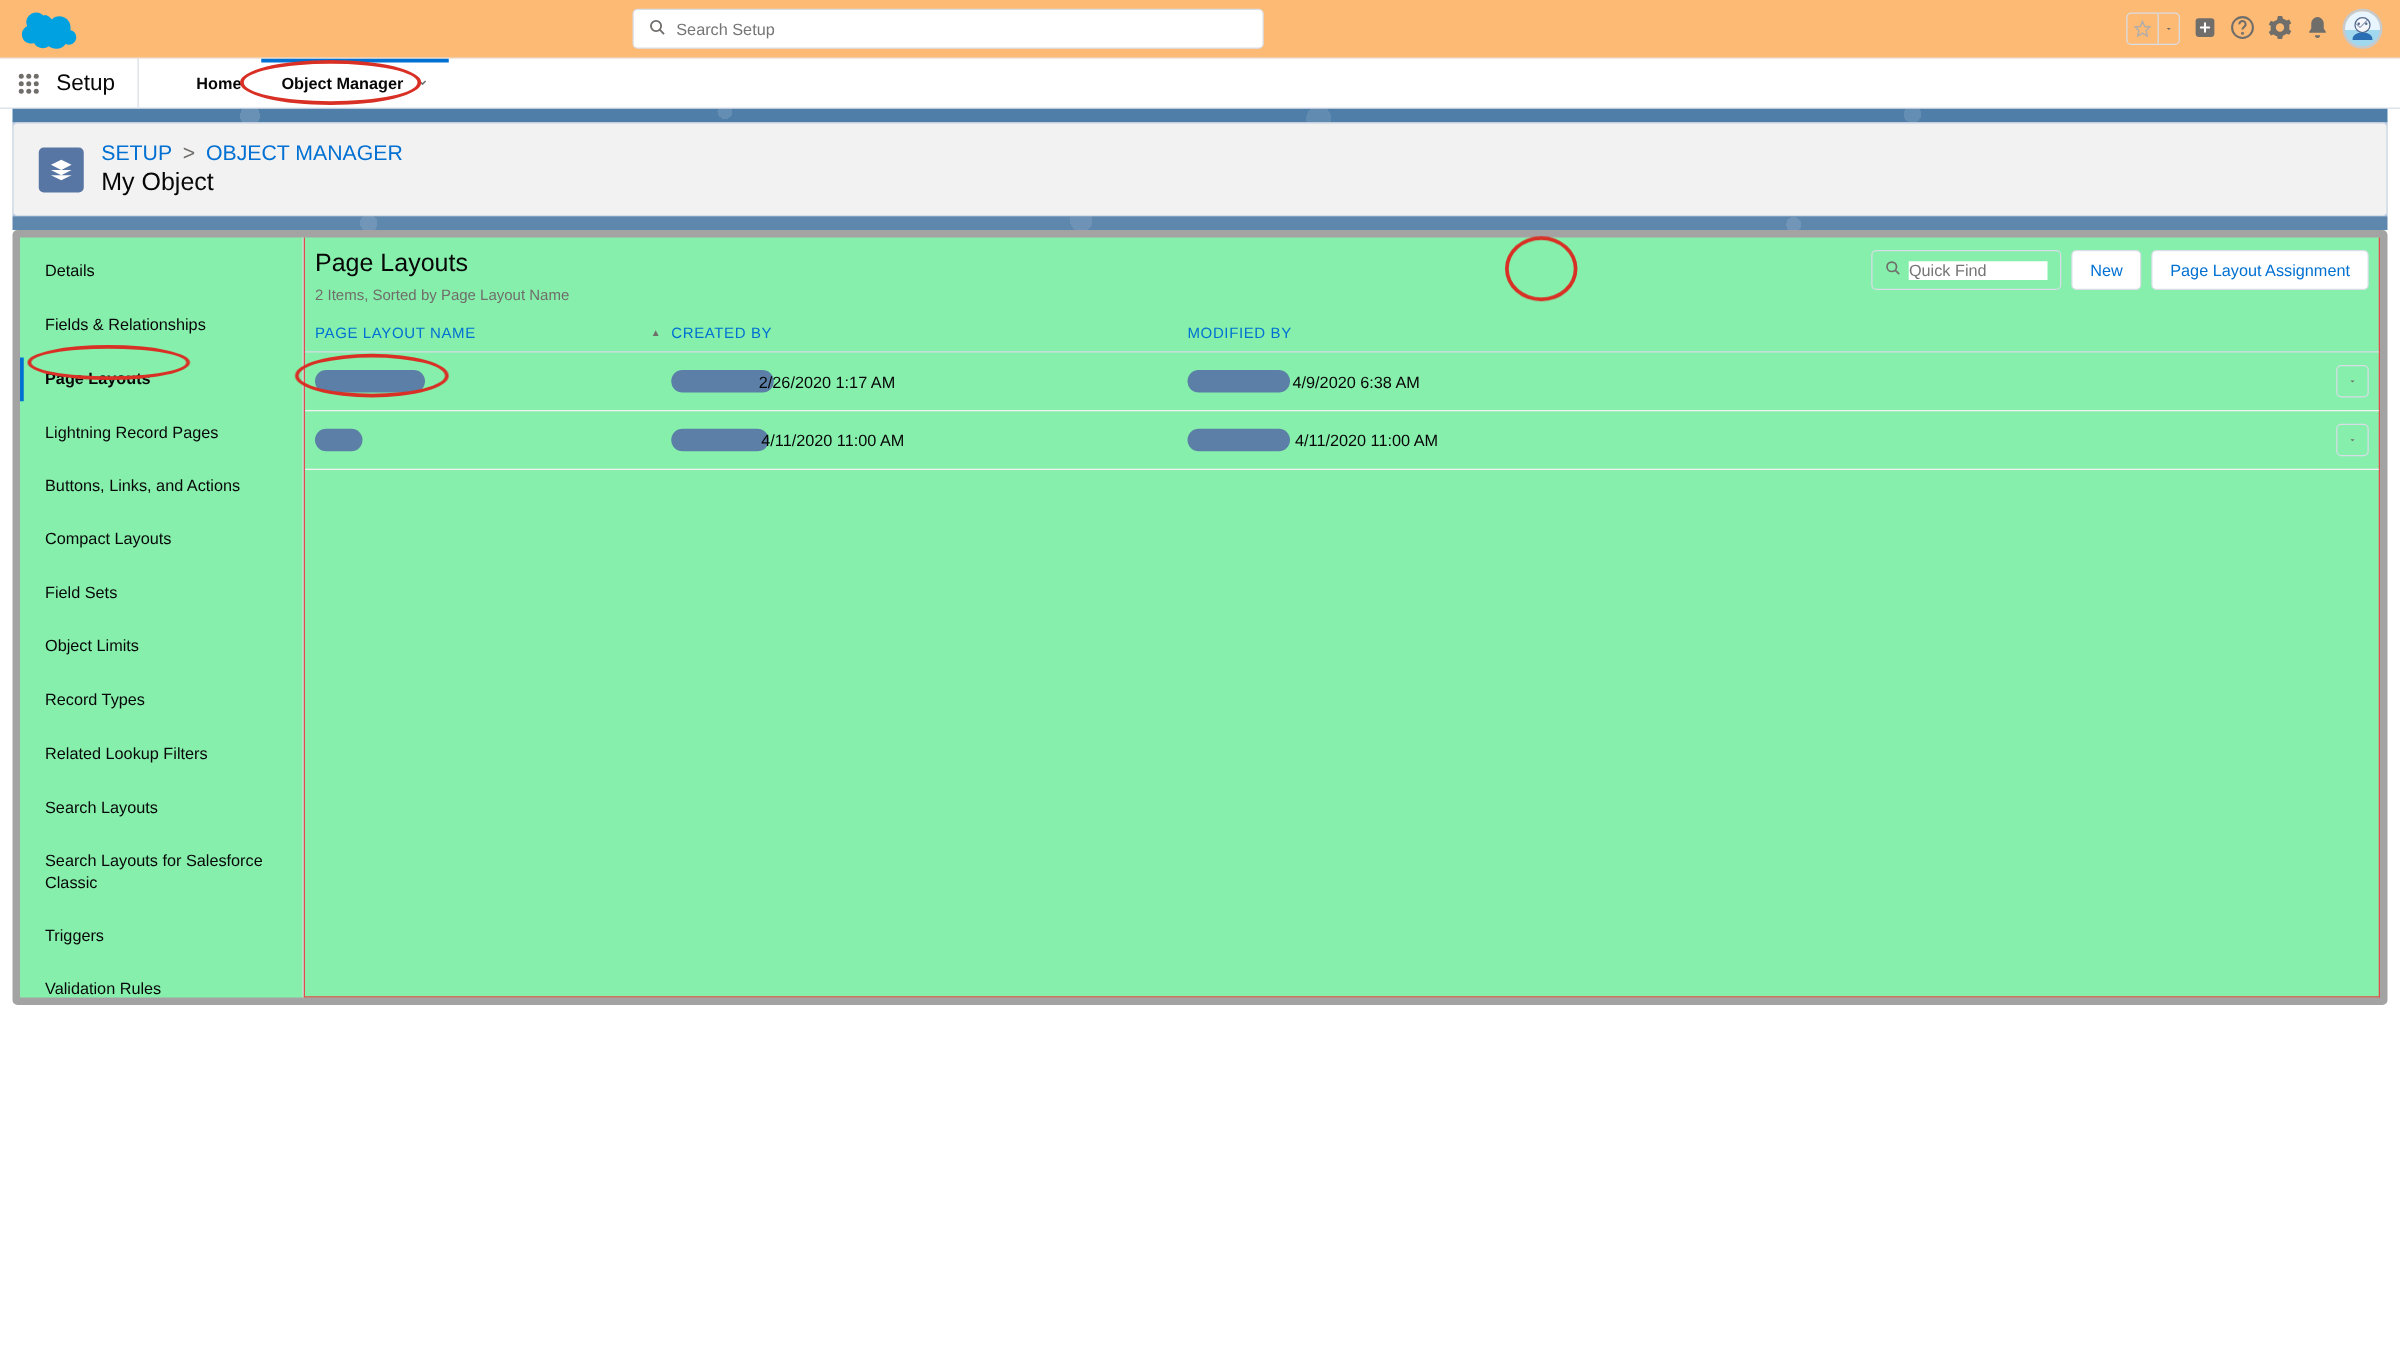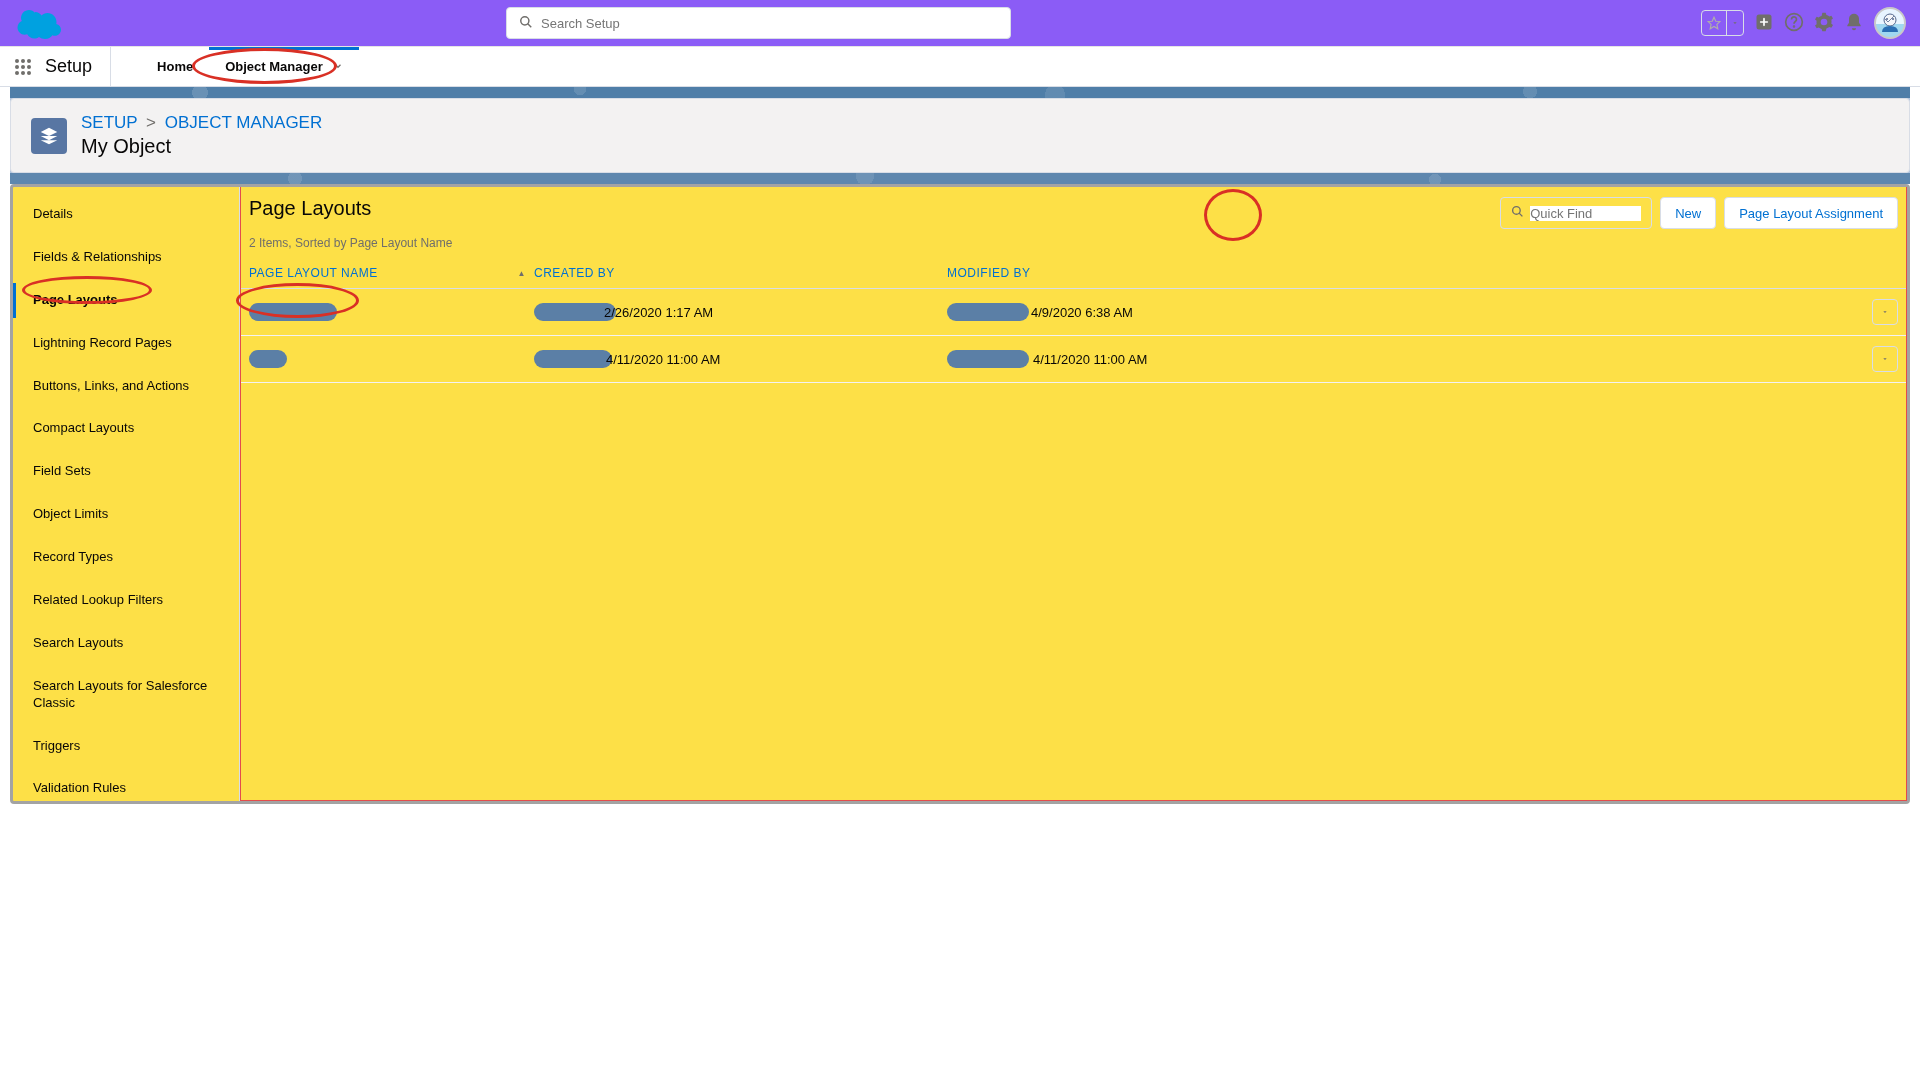--- a/index.html
+++ b/index.html
@@ -12,21 +12,21 @@
       overflow: hidden;
     }
     
     
     .top-bar {
       display: flex;
       align-items: center;
       padding: 0 14px;
       height: 47px;
       border-bottom: 1px solid #e5e5e5;
-      background: #8b5cf6;
+      background: #fdba74;
     }
     .cloud-logo {
       margin-right: 440px;
     }
     .search-container {
       flex: 0 0 505px;
       display: flex;
       align-items: center;
       border: 1px solid #d8dde6;
       border-radius: 4px;
@@ -160,22 +160,22 @@
         radial-gradient(circle at 15% 50%, rgba(255,255,255,0.12) 7px, transparent 7px),
         radial-gradient(circle at 45% 30%, rgba(255,255,255,0.1) 9px, transparent 9px),
         radial-gradient(circle at 75% 60%, rgba(255,255,255,0.12) 6px, transparent 6px);
       margin: 0 10px;
     }
     
     
     .body {
       display: flex;
       margin: 0 10px 10px 10px;
-      background: #fde047;
-      border: 3px solid #a3a3a3;
+      background: #86efac;
+      border: 6px solid #a3a3a3;
       border-radius: 4px;
       height: 620px;
     }
     .side-nav {
       width: 227px;
       border-right: 1px solid #d8dde6;
       padding-top: 10px;
     }
     .side-item {
       padding: 9px 20px;
@@ -198,21 +198,21 @@
       display:flex;
       flex-direction:column;
     }
     
     .main-header {
       padding: 10px 8px 0 8px;
       display: flex;
       align-items: flex-start;
     }
     .main-title { font-size: 20px; font-weight: 400; }
-    .main-sub { font-size: 12px; color: #706e6b; margin-top: 16px; }
+    .main-sub { font-size: 12px; color: #706e6b; margin-top: 6px; }
     .main-actions {
       margin-left: auto;
       display: flex;
       gap: 8px;
       align-items: center;
     }
     .quick-find {
       display:flex; align-items:center;
       border: 1px solid #d8dde6;
       border-radius: 4px;

